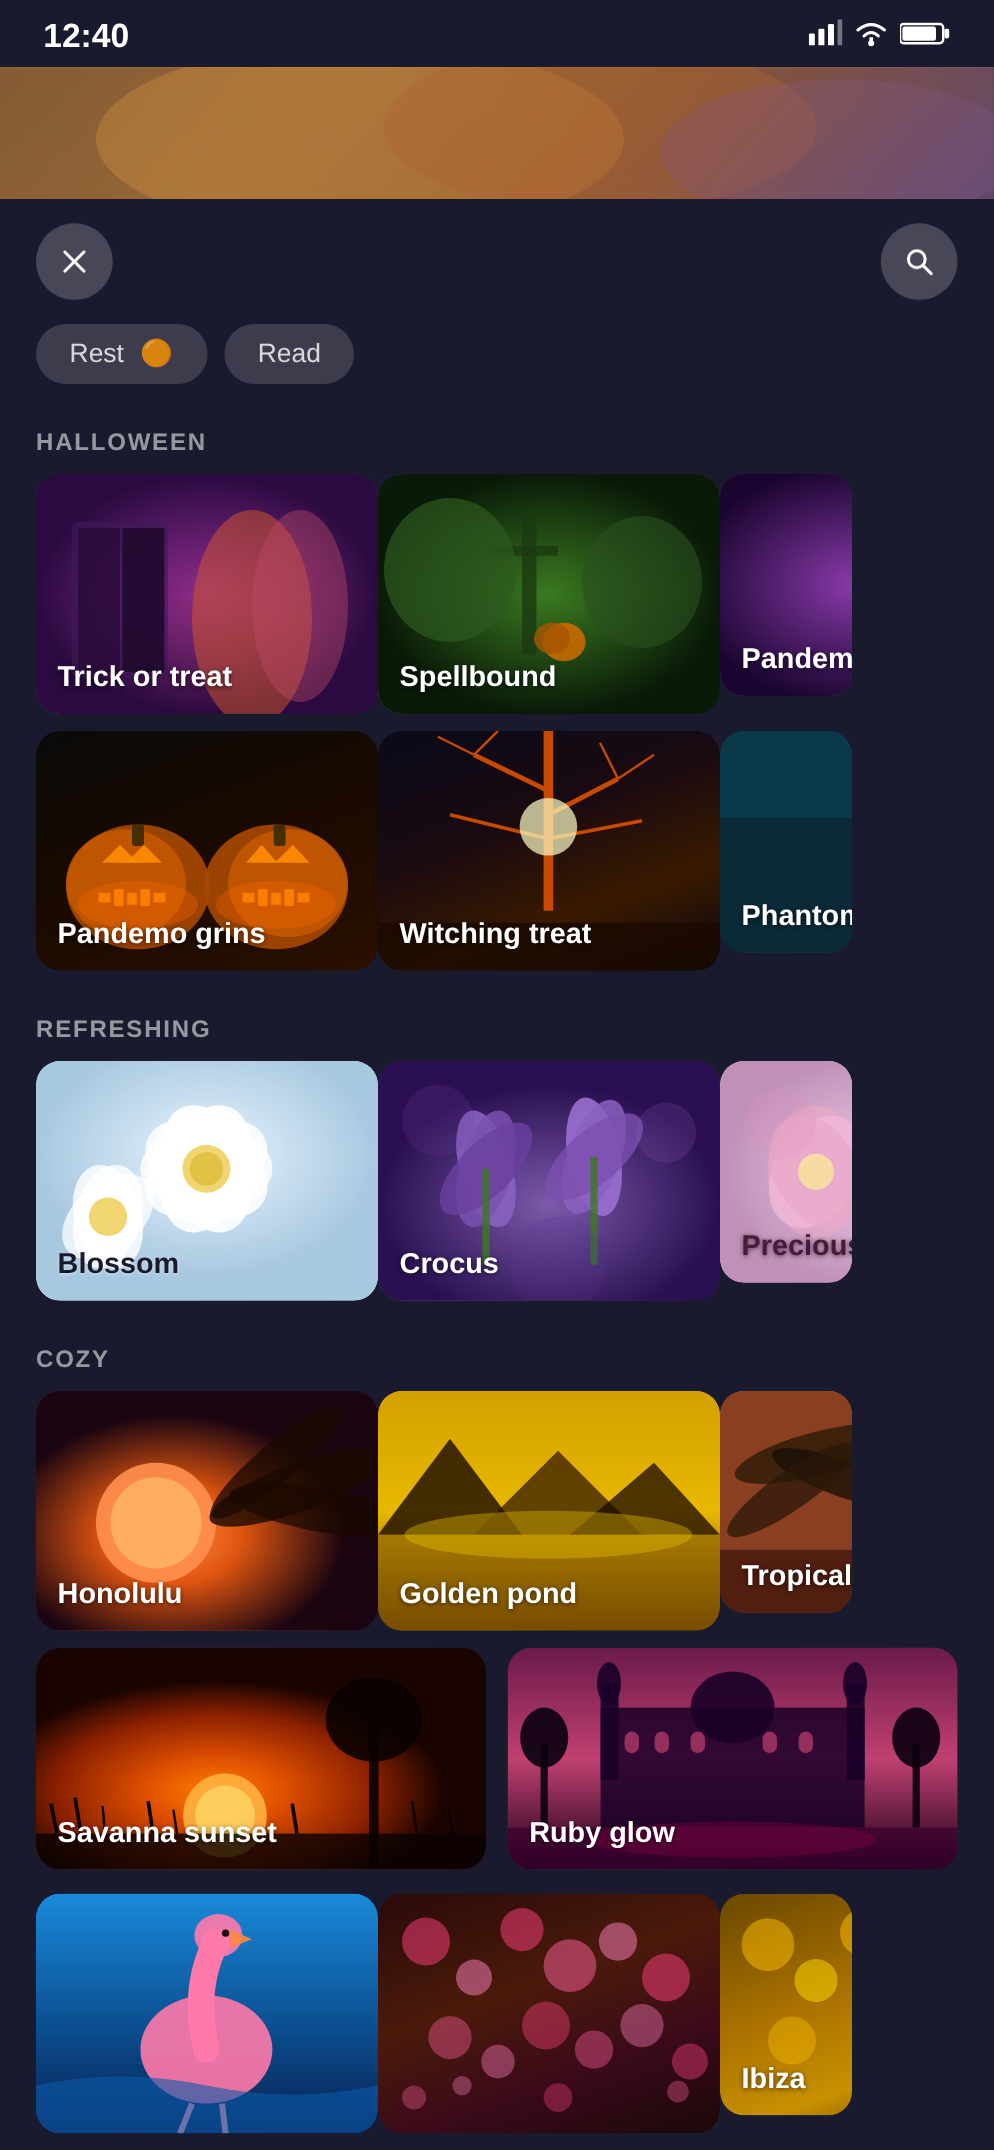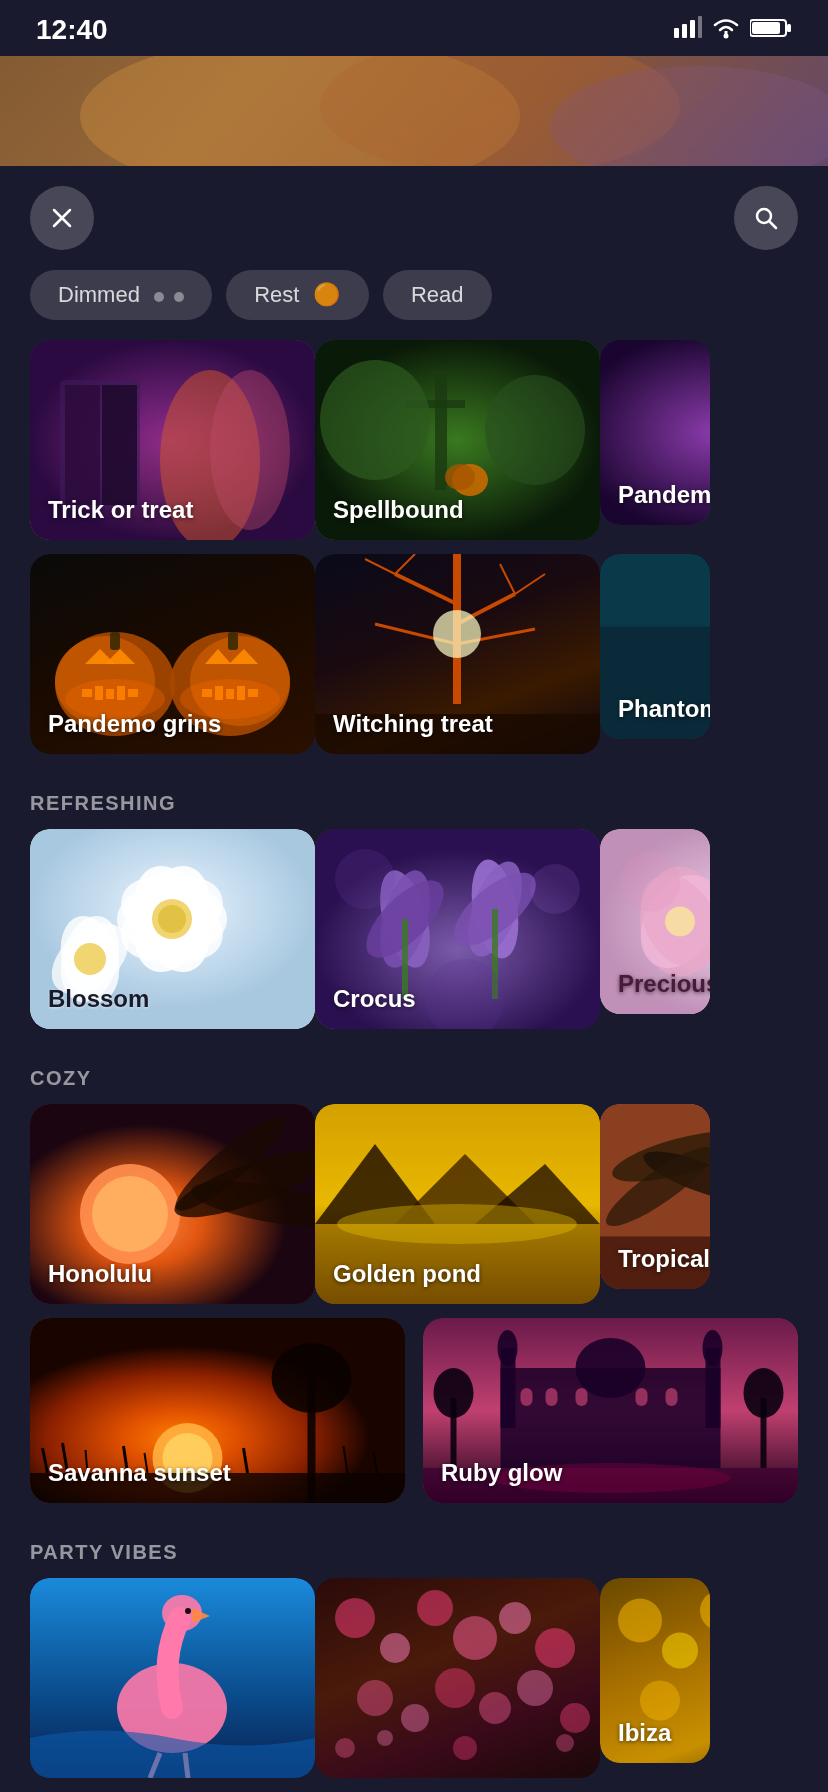--- a/index.html
+++ b/index.html
@@ -298,36 +298,32 @@
   <div class="search-btn">
     <svg width="26" height="26" viewBox="0 0 26 26">
         <circle cx="11" cy="11" r="7" stroke="white" stroke-width="2.5" fill="none"></circle>
         <line x1="16.5" y1="16.5" x2="23" y2="23" stroke="white" stroke-width="2.5" stroke-linecap="round"></line>
       </svg>
   </div>
 </div>
 
 <div class="chips-row">
   <div class="chip">
-    <span>Dimmed</span>
-    <span style="margin-left:8px; width:10px; height:10px; background:rgba(255,255,255,0.4); border-radius:50%; display:inline-block;"></span>
-    <span style="margin-left:4px; width:10px; height:10px; background:rgba(255,255,255,0.4); border-radius:50%; display:inline-block;"></span>
-  </div>
-  <div class="chip">
     <span>Rest</span>
     <span style="margin-left:8px; display:inline-block;">🟠</span>
   </div>
   <div class="chip">
     <span>Read</span>
   </div>
 </div>
 
 <div class="scroll-content">
 
   <div class="section">
+    <div class="section-title">HALLOWEEN</div>
 
     <div class="scenes-grid">
       <div class="scene-card large">
         <div class="scene-card-inner">
           <div class="scene-bg bg-trick"></div>
           <svg class="card-svg" viewBox="0 0 285 200" preserveAspectRatio="xMidYMid slice">
 
             <rect x="0" y="0" width="285" height="200" fill="url(#trickGrad)"></rect>
             <defs>
               <radialGradient id="trickGrad" cx="50%" cy="50%">
@@ -709,21 +705,20 @@
             <rect x="340" y="80" width="6" height="70" fill="#0a0010" opacity="0.9"></rect>
             <ellipse cx="343" cy="75" rx="20" ry="25" fill="#0a0010" opacity="0.9"></ellipse>
           </svg>
           <div class="scene-label">Ruby glow</div>
         </div>
       </div>
     </div>
   </div>
 
   <div class="section">
-    <div class="section-title">PARTY VIBES</div>
 
     <div class="scenes-grid">
       <div class="scene-card large">
         <div class="scene-card-inner">
           <div class="scene-bg bg-miami"></div>
           <svg class="card-svg" viewBox="0 0 285 200" preserveAspectRatio="xMidYMid slice">
             <defs>
               <linearGradient id="miamiGrad" x1="0" y1="0" x2="0" y2="1">
                 <stop offset="0%" stop-color="#1a8adb"></stop>
                 <stop offset="60%" stop-color="#0a4a8a"></stop>

